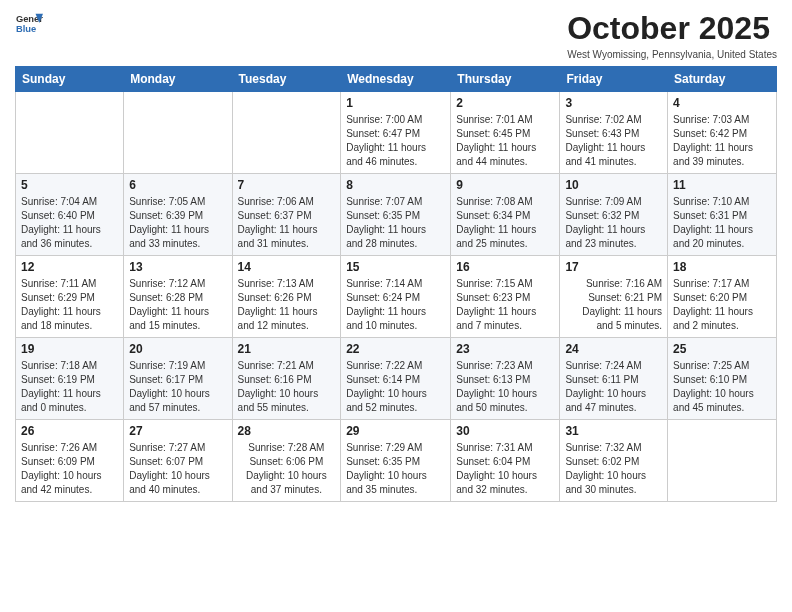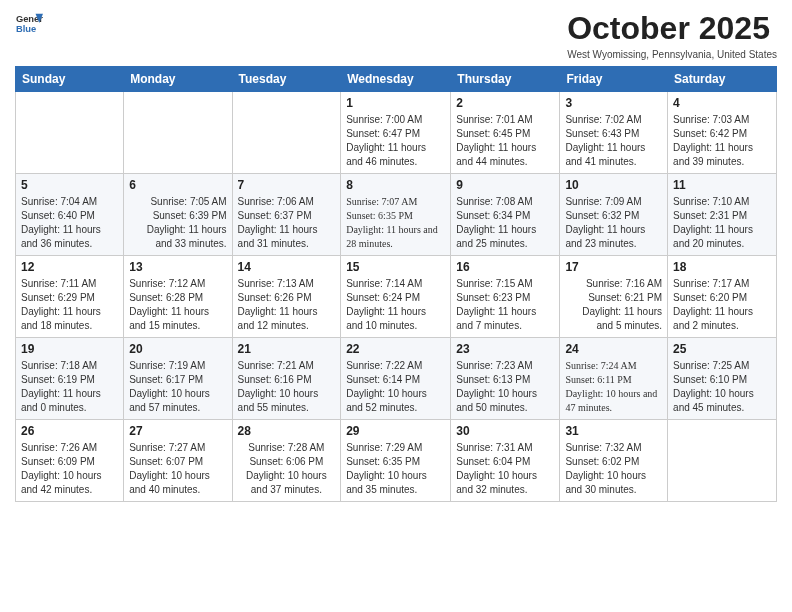--- a/index.html
+++ b/index.html
@@ -139,52 +139,52 @@
       </tr>
       <tr>
         <td>
           <div class="day-number">5</div>
           <div class="day-info" style="white-space: pre-line;">Sunrise: 7:04 AM
 Sunset: 6:40 PM
 Daylight: 11 hours and 36 minutes.</div>
         </td>
         <td>
           <div class="day-number">6</div>
-          <div class="day-info" style="white-space: pre-line; text-align: right;">Sunrise: 7:05 AM
+          <div class="day-info" style="white-space: pre-line;">Sunrise: 7:05 AM
 Sunset: 6:39 PM
 Daylight: 11 hours and 33 minutes.</div>
         </td>
         <td>
           <div class="day-number">7</div>
           <div class="day-info" style="white-space: pre-line;">Sunrise: 7:06 AM
 Sunset: 6:37 PM
 Daylight: 11 hours and 31 minutes.</div>
         </td>
         <td>
           <div class="day-number">8</div>
-          <div class="day-info" style="white-space: pre-line; font-family: Liberation Serif, serif;">Sunrise: 7:07 AM
+          <div class="day-info" style="white-space: pre-line;">Sunrise: 7:07 AM
 Sunset: 6:35 PM
 Daylight: 11 hours and 28 minutes.</div>
         </td>
         <td>
           <div class="day-number">9</div>
           <div class="day-info" style="white-space: pre-line;">Sunrise: 7:08 AM
 Sunset: 6:34 PM
 Daylight: 11 hours and 25 minutes.</div>
         </td>
         <td>
           <div class="day-number">10</div>
           <div class="day-info" style="white-space: pre-line;">Sunrise: 7:09 AM
 Sunset: 6:32 PM
 Daylight: 11 hours and 23 minutes.</div>
         </td>
         <td>
           <div class="day-number">11</div>
           <div class="day-info" style="white-space: pre-line;">Sunrise: 7:10 AM
-Sunset: 2:31 PM
+Sunset: 6:31 PM
 Daylight: 11 hours and 20 minutes.</div>
         </td>
       </tr>
       <tr>
         <td>
           <div class="day-number">12</div>
           <div class="day-info" style="white-space: pre-line;">Sunrise: 7:11 AM
 Sunset: 6:29 PM
 Daylight: 11 hours and 18 minutes.</div>
         </td>
@@ -251,21 +251,21 @@
 Daylight: 10 hours and 52 minutes.</div>
         </td>
         <td>
           <div class="day-number">23</div>
           <div class="day-info" style="white-space: pre-line;">Sunrise: 7:23 AM
 Sunset: 6:13 PM
 Daylight: 10 hours and 50 minutes.</div>
         </td>
         <td>
           <div class="day-number">24</div>
-          <div class="day-info" style="white-space: pre-line; font-family: Liberation Serif, serif;">Sunrise: 7:24 AM
+          <div class="day-info" style="white-space: pre-line;">Sunrise: 7:24 AM
 Sunset: 6:11 PM
 Daylight: 10 hours and 47 minutes.</div>
         </td>
         <td>
           <div class="day-number">25</div>
           <div class="day-info" style="white-space: pre-line;">Sunrise: 7:25 AM
 Sunset: 6:10 PM
 Daylight: 10 hours and 45 minutes.</div>
         </td>
       </tr>

